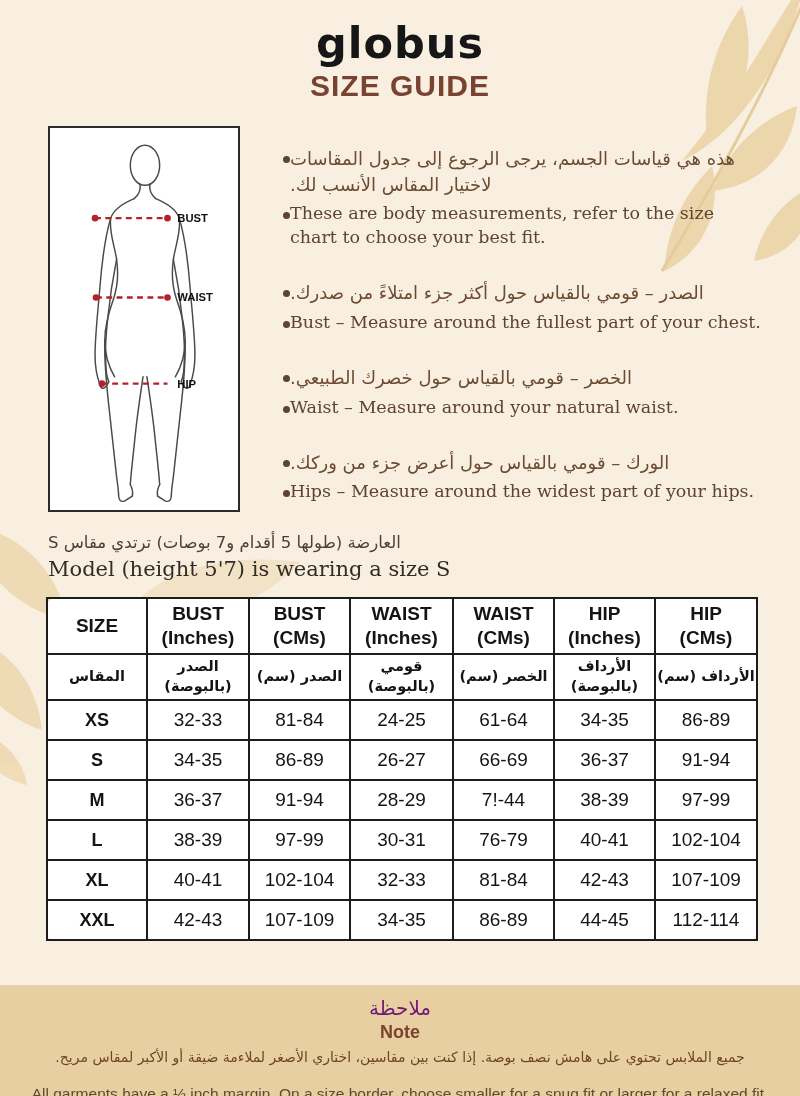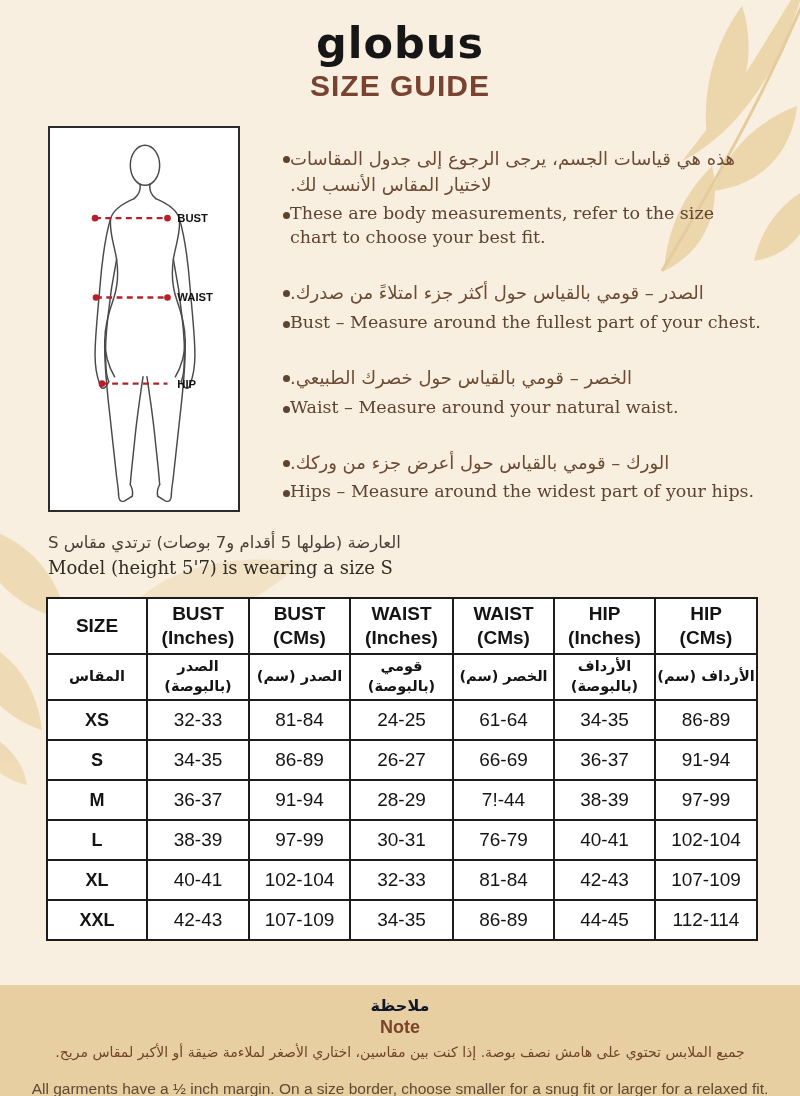--- a/index.html
+++ b/index.html
@@ -26,41 +26,41 @@
   .dot{width:7px;height:7px;border-radius:50%;background:#5d4330;margin-top:10px;flex:none;}
   .txt{flex:1;}
   .ar .txt{direction:rtl;text-align:left;font-size:18px;line-height:1.42;color:#6d4b33;
            font-family:"DejaVu Sans",sans-serif;}
   .en .txt{font-size:17.5px;line-height:1.34;color:#5d4330;font-family:"DejaVu Serif",serif;}
 
   
   .model-note{position:absolute;left:48px;top:531px;z-index:1;}
   .model-ar{direction:rtl;text-align:left;font-size:16.5px;color:#4a4038;
             font-family:"DejaVu Sans",sans-serif;line-height:1.45;}
-  .model-en{font-size:18px;color:#332c24;font-family:"DejaVu Serif",serif;line-height:1.4;}
+  .model-en{font-size:21px;color:#332c24;font-family:"DejaVu Serif",serif;line-height:1.4;}
 
   
   .size-table{position:absolute;left:46px;top:597px;width:710px;border-collapse:collapse;
-              background:#ffffff;z-index:1;table-layout:fixed;}
+              background:#ffffff;z-index:1;table-layout:fixed;border-radius:12px;}
   .size-table th,.size-table td{border:2px solid #1c1c1c;text-align:center;vertical-align:middle;
               padding:0;color:#141414;}
   .size-table thead tr.en-head{height:56px;}
   .size-table thead tr.en-head th{font-size:19px;font-weight:700;white-space:pre-line;line-height:1.25;
               font-family:"Liberation Sans","DejaVu Sans",sans-serif;}
   .size-table thead tr.ar-head{height:46px;}
   .size-table thead tr.ar-head th{font-size:14.5px;font-weight:700;white-space:pre-line;line-height:1.35;
               direction:rtl;font-family:"DejaVu Sans",sans-serif;}
   .size-table tbody tr{height:40px;}
   .size-table tbody td{font-size:19px;font-family:"Liberation Sans","DejaVu Sans",sans-serif;}
   .size-table tbody td.size-col{font-weight:700;font-size:18px;}
 
   
   .footer{position:absolute;left:0;top:985px;width:800px;height:111px;background:#e8cfa1;
           text-align:center;box-sizing:border-box;padding-top:11px;z-index:1;}
-  .note-ar{font-size:16px;font-weight:700;color:#0f172a;direction:rtl;
+  .note-ar{font-size:20px;font-weight:400;color:#701a75;direction:rtl;
            font-family:"DejaVu Sans",sans-serif;}
   .note-en{font-size:18px;font-weight:700;color:#7b422c;margin-top:2px;
            font-family:"Liberation Sans","DejaVu Sans",sans-serif;}
   .note-body-ar{font-size:14px;color:#6f4526;direction:rtl;margin-top:6px;
            font-family:"DejaVu Sans",sans-serif;}
   .note-body-en{font-size:15.5px;color:#5d4a33;margin-top:20px;
            font-family:"Liberation Sans","DejaVu Sans",sans-serif;}
 </style>
 </head>
 <body>

